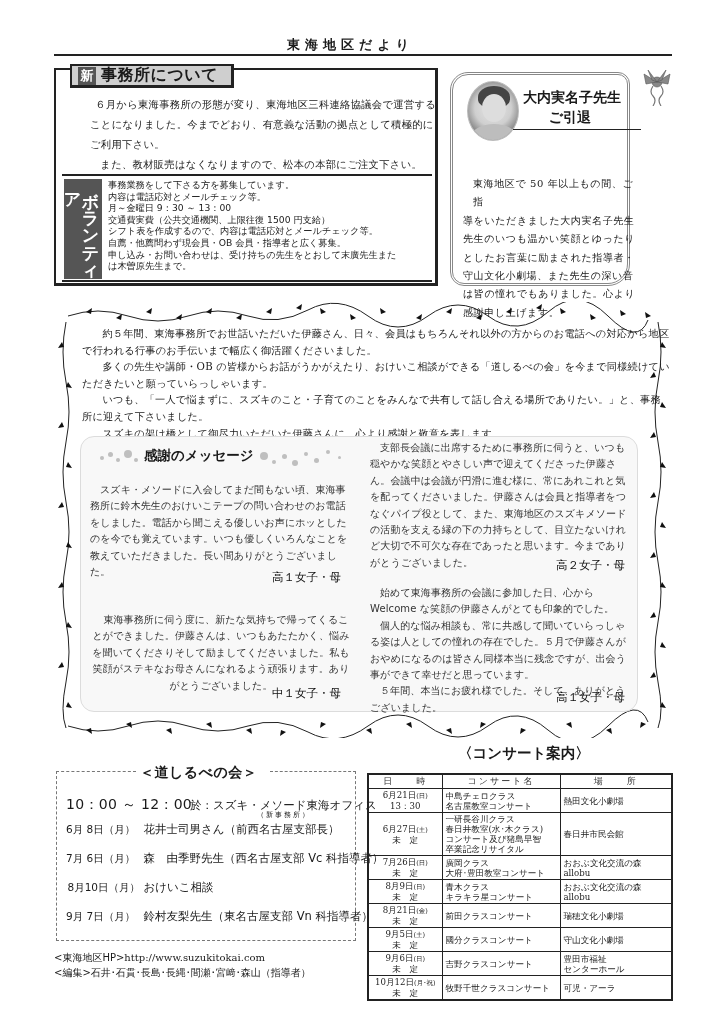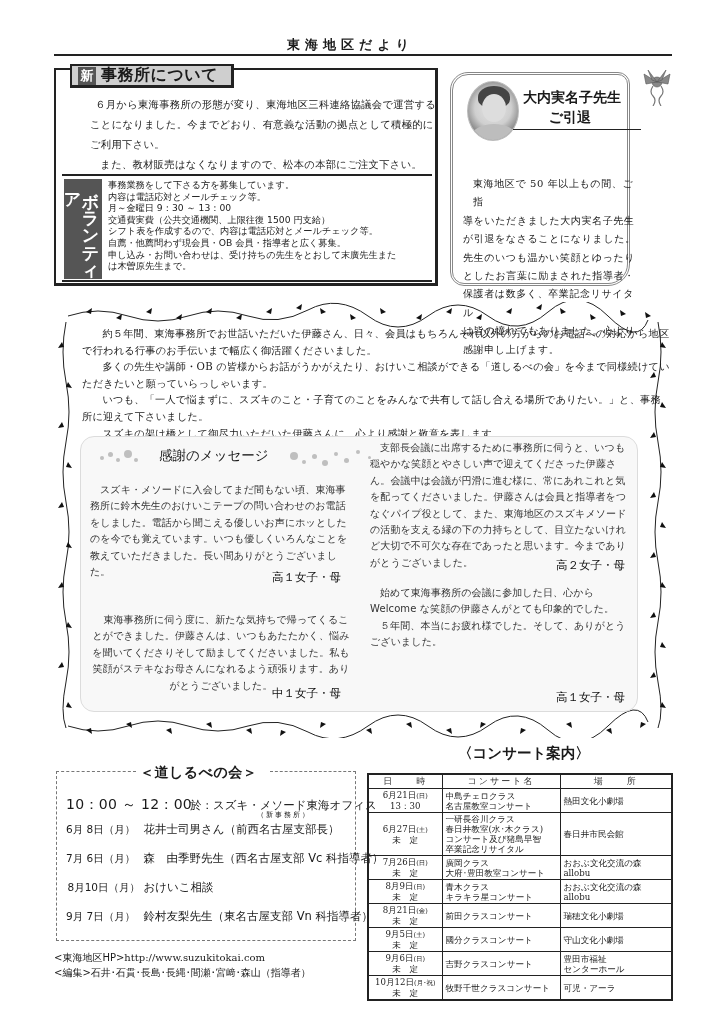--- a/index.html
+++ b/index.html
@@ -41,21 +41,21 @@
   
   .vine-frame { position: absolute; left: 56px; top: 302px; width: 614px; height: 436px; }
   .vine-svg { position: absolute; left: 0; top: 0; }
   .thanks-intro { position: absolute; left: 82px; top: 326px; width: 588px; font-size: 10.2px; line-height: 16.6px; letter-spacing: 0.2px; }
   .thanks-intro p { text-indent: 2em; }
 
   .msg-panel { position: absolute; left: 80px; top: 436px; width: 558px; height: 276px; background: #f8f8f8; border: 1px solid #dcdcdc; border-radius: 14px; }
   .msg-title { position: absolute; left: 96px; top: 447px; display: flex; align-items: center; }
   .msg-title .dots { display: inline-block; width: 44px; height: 16px; position: relative; }
   .msg-title .dots i { position: absolute; border-radius: 50%; background: #bfbfbf; }
-  .msg-title .t { font-size: 13.5px; font-weight: normal; margin: 0 19px; }
+  .msg-title .t { font-size: 13.5px; font-weight: bold; margin: 0 4px; }
   .msg-col { position: absolute; font-size: 10px; line-height: 16.4px; color: #333; letter-spacing: 0.1px; }
   .msg-col p { text-indent: 1em; }
   .msg-sig { position: absolute; font-size: 11.5px; color: #111; }
 
   
   .guide-title { position: absolute; left: 140px; top: 764px; font-size: 14px; font-weight: bold; letter-spacing: 0.5px; }
   .guide-box { position: absolute; left: 56px; top: 771px; width: 300px; height: 170px; border: 1px dashed #777; border-top: none; }
   .guide-top-left, .guide-top-right { position: absolute; top: 771px; border-top: 1px dashed #777; }
   .guide-time { position: absolute; left: 66px; top: 796px; font-size: 14px; letter-spacing: 0.3px; }
   .guide-venue { position: absolute; left: 190px; top: 798px; font-size: 11.5px; }
@@ -116,24 +116,23 @@
     <div class="body"></div>
       <div class="hair"></div>
       <div class="face"></div>
   </div>
   <div class="retire-name serif">大内実名子先生</div>
   <div class="retire-sub serif">ご引退</div>
   <div class="retire-rule"></div>
   <div class="retire-text serif">
     <span style="padding-left:1em">東海地区で 50 年以上もの間、ご指</span>
     <span>導をいただきました大内実名子先生</span>
-    <span>が引退をなさることになりました。</span>
     <span>先生のいつも温かい笑顔とゆったり</span>
     <span>としたお言葉に励まされた指導者・</span>
-    <span>保護者は数多く、卒業記念リサイタル</span>
+    <span>守山文化小劇場、また先生の深い音</span>
     <span>は皆の憧れでもありました。心より</span>
     <span>感謝申し上げます。</span>
   </div>
 </div>
 <svg class="ribbon" viewBox="0 0 38 38">
   <g fill="#888" stroke="#555" stroke-width="0.6">
     <circle cx="19" cy="14" r="5"></circle>
     <path d="M19 14 L6 6 L8 16 Z"></path>
       <path d="M19 14 L32 6 L30 16 Z"></path>
     <path d="M19 14 L10 2 L14 12 Z"></path>
@@ -256,20 +255,21 @@
 </div>
 <div class="msg-sig" style="left:272px;top:686px;">中１女子・母</div>
 
 <div class="msg-col" style="left:370px;top:440px;width:264px;">
   <p>支部長会議に出席するために事務所に伺うと、いつも穏やかな笑顔とやさしい声で迎えてくださった伊藤さん。会議中は会議が円滑に進む様に、常にあれこれと気を配ってくださいました。伊藤さんは会員と指導者をつなぐパイプ役として、また、東海地区のスズキメソードの活動を支える縁の下の力持ちとして、目立たないけれど大切で不可欠な存在であったと思います。今までありがとうございました。</p>
 </div>
 <div class="msg-sig" style="left:556px;top:558px;">高２女子・母</div>
 
 <div class="msg-col" style="left:370px;top:585px;width:264px;">
   <p>始めて東海事務所の会議に参加した日、心から Welcome な笑顔の伊藤さんがとても印象的でした。</p>
+  <p>個人的な悩み相談も、常に共感して聞いていらっしゃる姿は人としての憧れの存在でした。５月で伊藤さんがおやめになるのは皆さん同様本当に残念ですが、出会う事ができて幸せだと思っています。</p>
   <p>５年間、本当にお疲れ様でした。そして、ありがとうございました。</p>
 </div>
 <div class="msg-sig" style="left:556px;top:690px;">高１女子・母</div>
 
 <div class="guide-top-left" style="left:56px;width:80px;"></div>
 <div class="guide-top-right" style="left:270px;width:86px;"></div>
 <div class="guide-title">＜道しるべの会＞</div>
 <div class="guide-box"></div>
 <div class="guide-time">10：00 ～ 12：00</div>
 <div class="guide-venue">於：スズキ・メソード東海オフィス</div>

